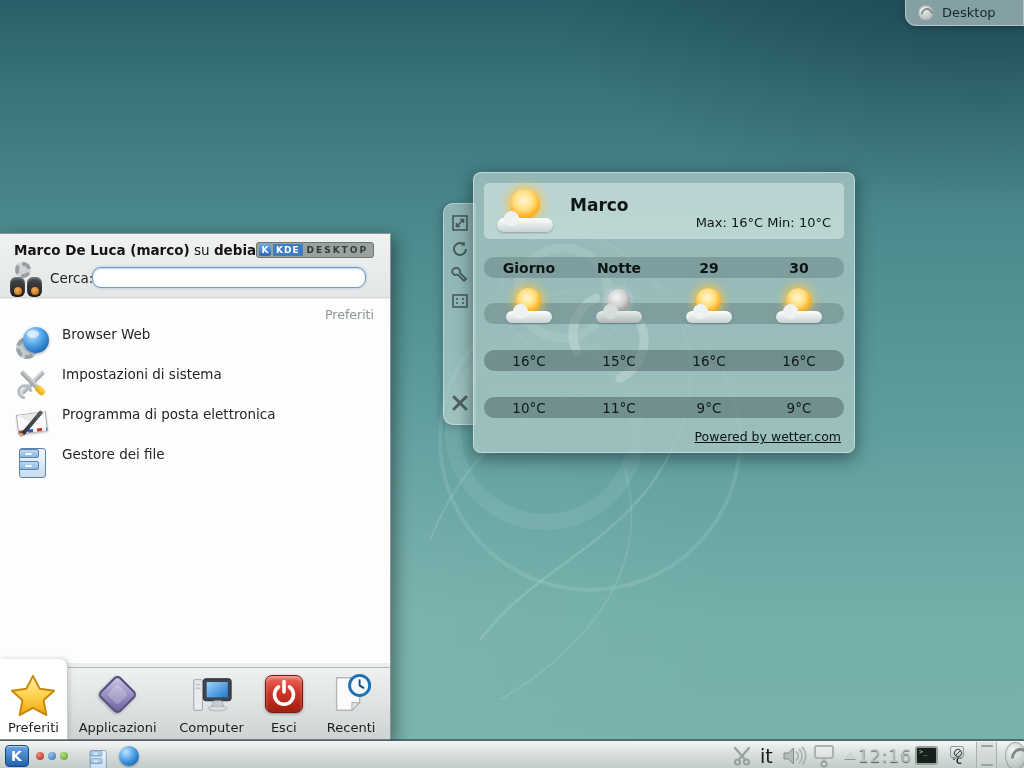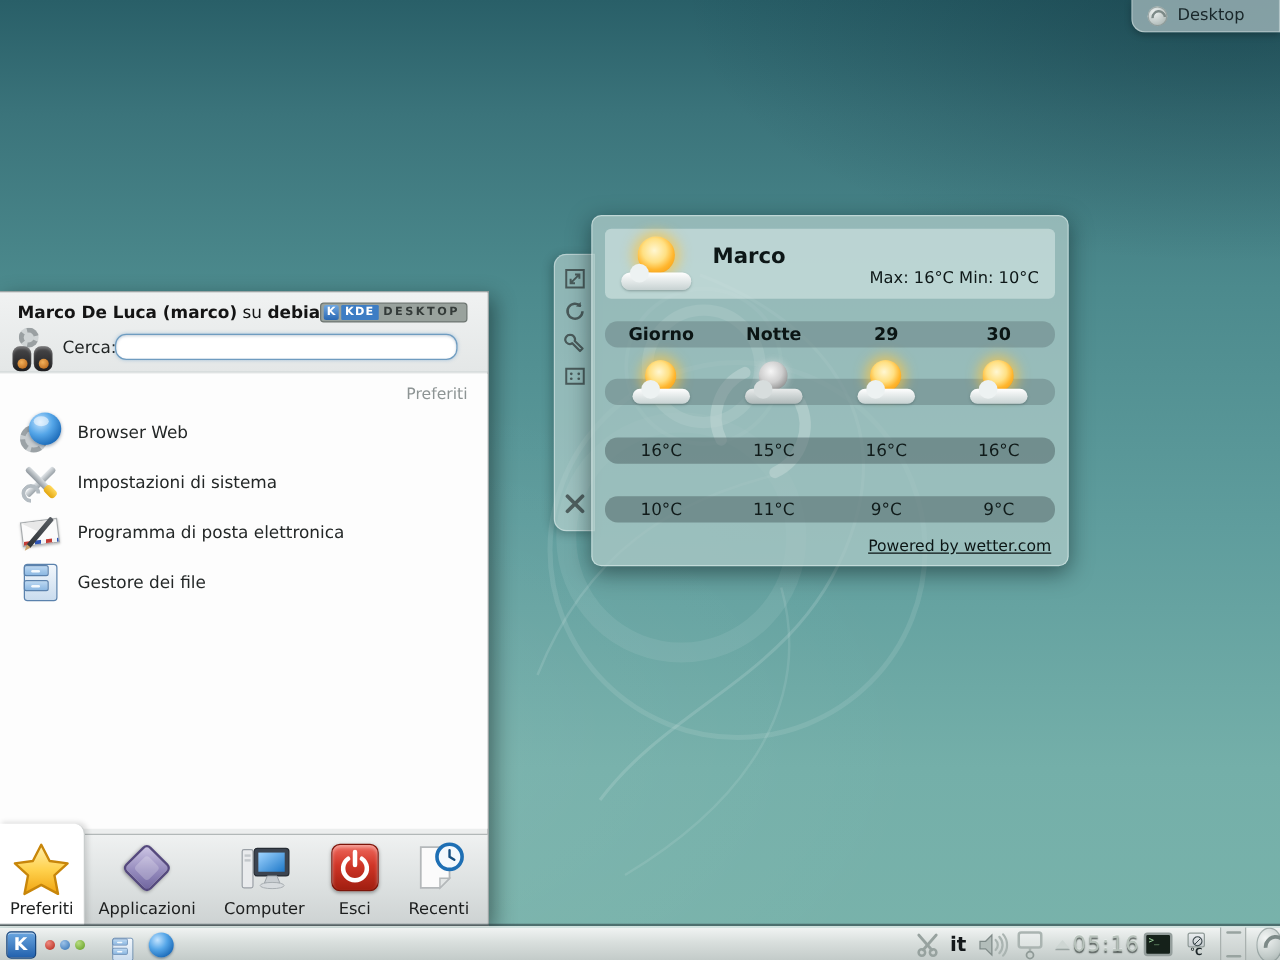--- a/index.html
+++ b/index.html
@@ -108,21 +108,21 @@
   .k-binoculars .lens.l { left:2px; } .k-binoculars .lens.r { left:19px; }
   .k-binoculars .lens::after { content:""; position:absolute; left:3.5px; bottom:2px; width:8px;
     height:8px; border-radius:50%; background:radial-gradient(circle at 40% 35%, #f2b05a, #b05c10); }
   .k-search-label { position:absolute; left:50px; top:10px; font-size:13.5px; color:#202424; }
   .k-search-input { position:absolute; left:92px; top:7px; width:274px; height:21px;
     border:1px solid #6f9cc0; border-radius:9px; background:#fff;
     box-shadow:inset 0 1px 2px rgba(40,80,120,.25), 0 0 3px rgba(90,150,200,.5); outline:none;
     font-size:13px; padding:0 8px; }
   .k-list { position:absolute; left:0; top:65px; width:100%; height:364px; background:#fdfdfd; }
   .k-section { text-align:right; padding:8px 16px 4px 0; font-size:12.5px; color:#8d9494; }
-  .k-item { display:flex; align-items:center; height:40px; padding-left:16px; gap:12px; }
+  .k-item { display:flex; height:40px; padding-left:16px; gap:12px; }
   .k-item .label { font-size:13.5px; color:#232727; }
   .icon32 { width:34px; height:34px; position:relative; flex:0 0 34px; }
 
   
   .ic-globe .gear { position:absolute; left:0; bottom:1px; width:22px; height:22px; border-radius:50%;
     border:4px dashed #9ba2a6; background:#c8cdd0; }
   .ic-globe .ball { position:absolute; right:1px; top:1px; width:26px; height:26px; border-radius:50%;
     background:radial-gradient(circle at 35% 30%, #c4e4ff 0%, #55a6e8 40%, #1b6ab8 78%, #0d4a8c 100%);
     box-shadow:0 1px 3px rgba(0,30,60,.4); }
   .ic-globe .ball::after { content:""; position:absolute; left:4px; top:3px; width:12px; height:8px;
@@ -188,21 +188,21 @@
   .dots { left:36px; gap:4px; }
   .dot { width:8px; height:8px; border-radius:50%; }
   .dot.r { background:radial-gradient(circle at 35% 30%,#f08a80,#b02417); }
   .dot.b { background:radial-gradient(circle at 35% 30%,#9cc2e8,#2f6fb2); }
   .dot.g { background:radial-gradient(circle at 35% 30%,#b8dd80,#5d9a1f); }
   .p-cabinet { left:88px; } .p-globe { left:119px; }
   .icon20 { width:21px; height:21px; position:relative; transform:scale(.62); transform-origin:left center; }
   .p-globe .ball20 { width:20px; height:20px; border-radius:50%;
     background:radial-gradient(circle at 35% 30%, #c4e4ff 0%, #55a6e8 40%, #1b6ab8 78%, #0d4a8c 100%);
     box-shadow:0 1px 2px rgba(0,30,60,.4); }
-  .p-scissors { left:731px; } .p-kb { left:760px; font-size:16px; font-weight:bold; color:#14181a; }
+  .p-scissors { left:731px; } .p-kb { left:760px; font-size:19px; font-weight:normal; color:#14181a; }
   .p-vol { left:781px; } .p-net { left:811px; } .p-arrow { left:844px; }
   .tri-up { width:0; height:0; border-left:6px solid transparent; border-right:6px solid transparent;
     border-bottom:7px solid #ced6d3; filter:drop-shadow(0 1px 0 #8d9795); }
   .p-clock { left:858px; font-size:17px; letter-spacing:1px; color:#b6c1ba;
     text-shadow:0 1px 1px rgba(28,38,34,.7), 0 -1px 0 rgba(245,250,247,.4); }
   .p-term { left:915px; }
   .term { width:23px; height:19px; border-radius:3px; background:#15211a; border:2px solid #949e9c;
     position:relative; }
   .term::before { content:">_"; position:absolute; left:2px; top:0px; font-size:7px; color:#a8e0a8;
     font-family:"DejaVu Sans Mono",monospace; }
@@ -490,21 +490,21 @@
   <div class="p-abs p-net">
     <svg width="26" height="24" viewBox="0 0 26 24">
       <rect x="4" y="2" width="18" height="12" rx="2" fill="rgba(240,244,243,.35)" stroke="#aab4b1" stroke-width="2"></rect>
       <line x1="13" y1="14" x2="13" y2="17" stroke="#aab4b1" stroke-width="2"></line>
       <circle cx="13" cy="20" r="2.8" fill="#c8d0cd" stroke="#8f9a97" stroke-width="1.4"></circle>
     </svg>
   </div>
   <div class="p-abs p-arrow">
     <span class="tri-up"></span>
   </div>
-  <div class="p-abs p-clock">05:16</div>
+  <div class="p-abs p-clock">12:16</div>
   <div class="p-abs p-term">
     <span class="term"></span>
   </div>
   <div class="p-abs p-temp">
     <span class="tempbox"></span>
     <span class="templabel">°C</span>
   </div>
   <div class="p-abs p-strip">
     <i></i>
       <i></i>

